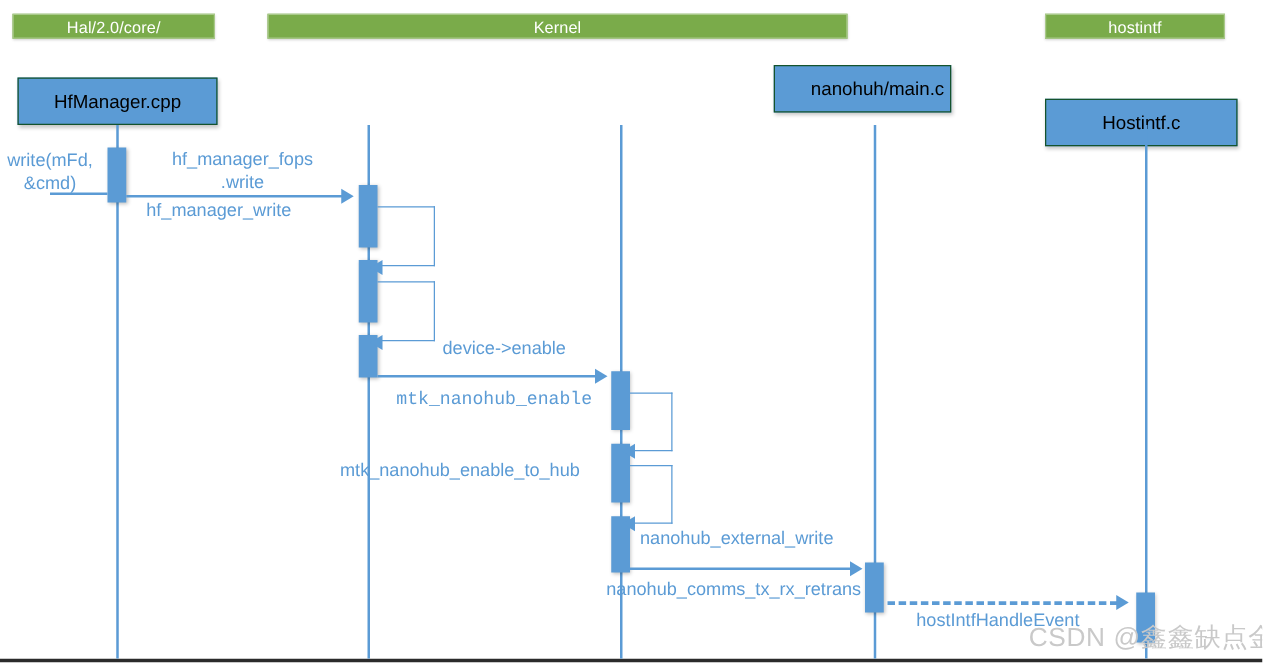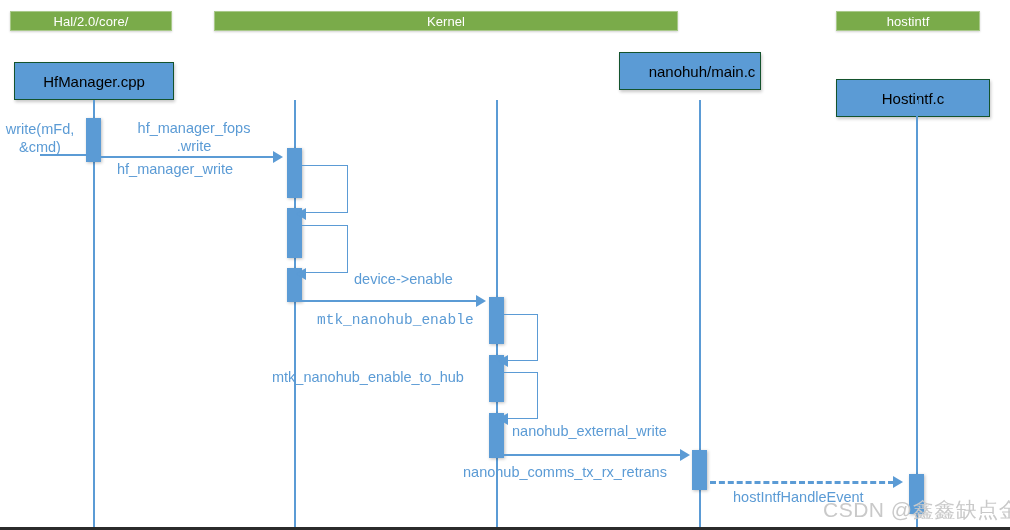--- a/index.html
+++ b/index.html
@@ -177,21 +177,21 @@
   <div class="msg-label" style="left:317px; top:312px;font-family:Liberation Mono, monospace;">mtk_nanohub_enable</div>
 
   <div class="selfloop" style="left:504px; top:372px; width:34px; height:47px;"></div>
   <div class="arrow-head left" style="left:498px; top:413px;"></div>
   <div class="msg-label" style="left:272px; top:369px;text-align:center;">mtk_nanohub_enable_to_hub</div>
 
   <div class="msg-label" style="left:512px; top:423px;">nanohub_external_write</div>
 
   <div class="msg-line" style="left:504px; top:454px; width:178px;"></div>
   <div class="arrow-head" style="left:680px; top:449px;"></div>
-  <div class="msg-label" style="left:463px; top:464px;">nanohub_comms_tx_rx_retrans</div>
+  <div class="msg-label" style="left:485px; top:464px;">nanohub_comms_tx_rx_retrans</div>
 
   <div class="msg-line dashed" style="left:710px; top:481px; width:184px;"></div>
   <div class="arrow-head" style="left:893px; top:476px;"></div>
   <div class="msg-label" style="left:733px; top:489px;">hostIntfHandleEvent</div>
 
   <div class="watermark" style="left:823px; top:496px;">CSDN @鑫鑫缺点金</div>
 
 </div>
 
 </body></html>

